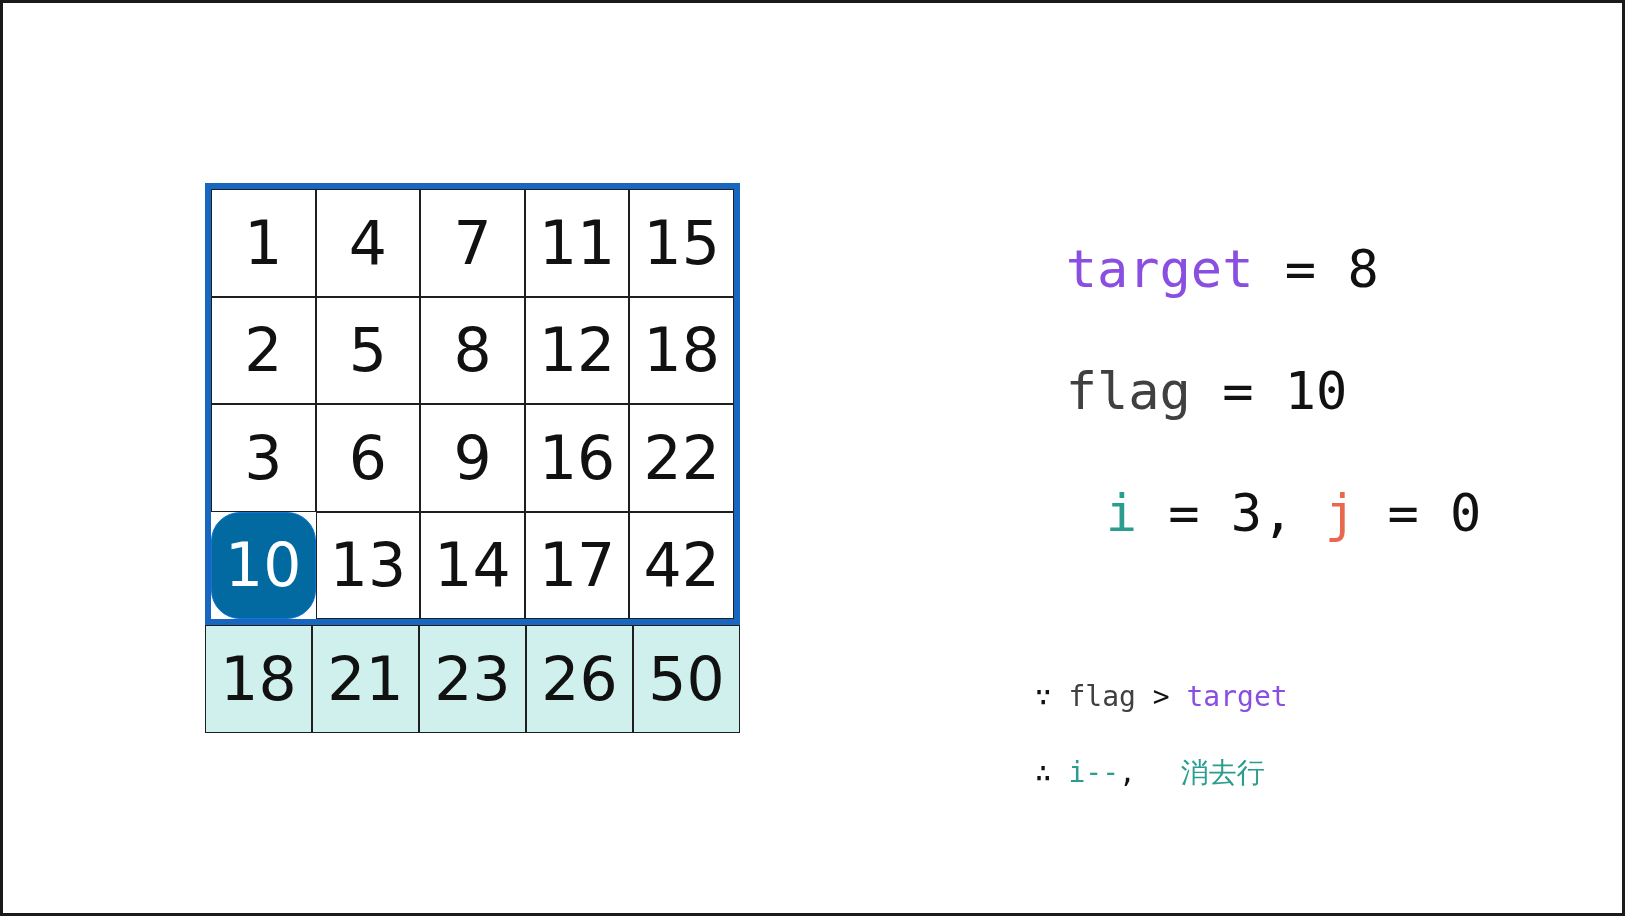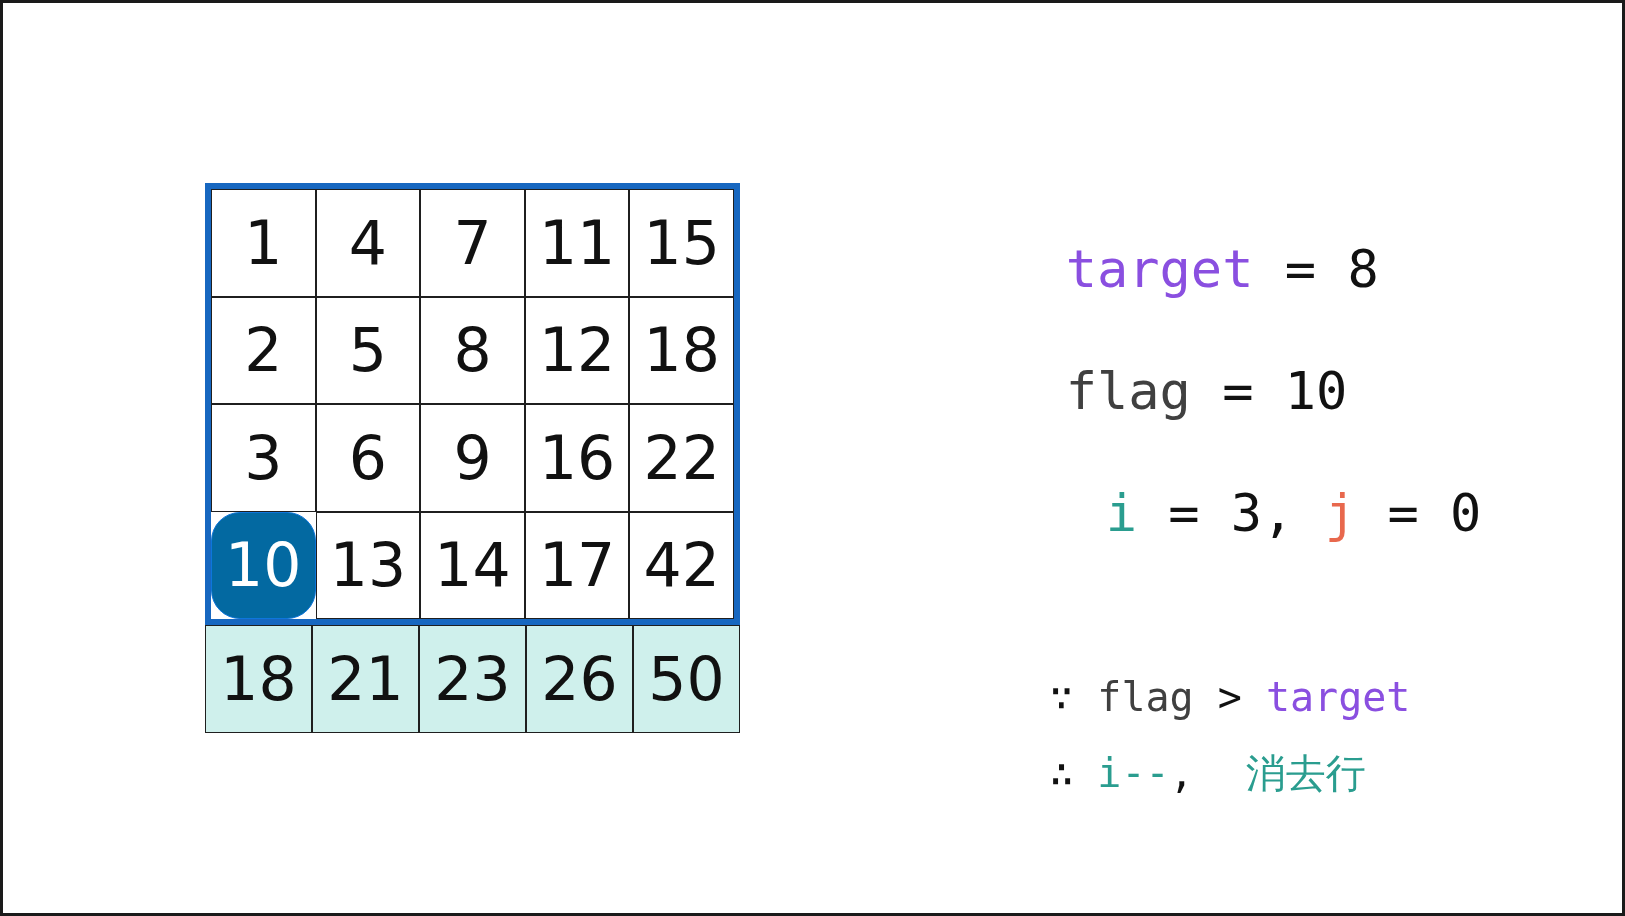--- a/index.html
+++ b/index.html
@@ -56,21 +56,21 @@
 
   
   .code-line {
     position: absolute;
     white-space: pre;
     font-family: "DejaVu Sans Mono", "Liberation Mono", monospace;
     color: #111111;
     text-align: right;
   }
   .code-lg { font-size: 52px; line-height: 60px; }
-  .code-sm { font-size: 40px; line-height: 48px; }
+  .code-sm { font-size: 28px; line-height: 48px; }
   #line-target    { left: 1000px; top: 176px; }
   #line-flag      { left: 1000px; top: 298px; }
   #line-ij        { left: 1040px; top: 420px; }
   #line-because   { left: 998px;  top: 622px; }
   #line-therefore { left: 998px;  top: 698px; }
 
   .tok-purple { color: #8a4fe0; }
   .tok-blue   { color: #404040; }
   .tok-teal   { color: #2a9d8f; }
   .tok-orange { color: #e8684d; }

